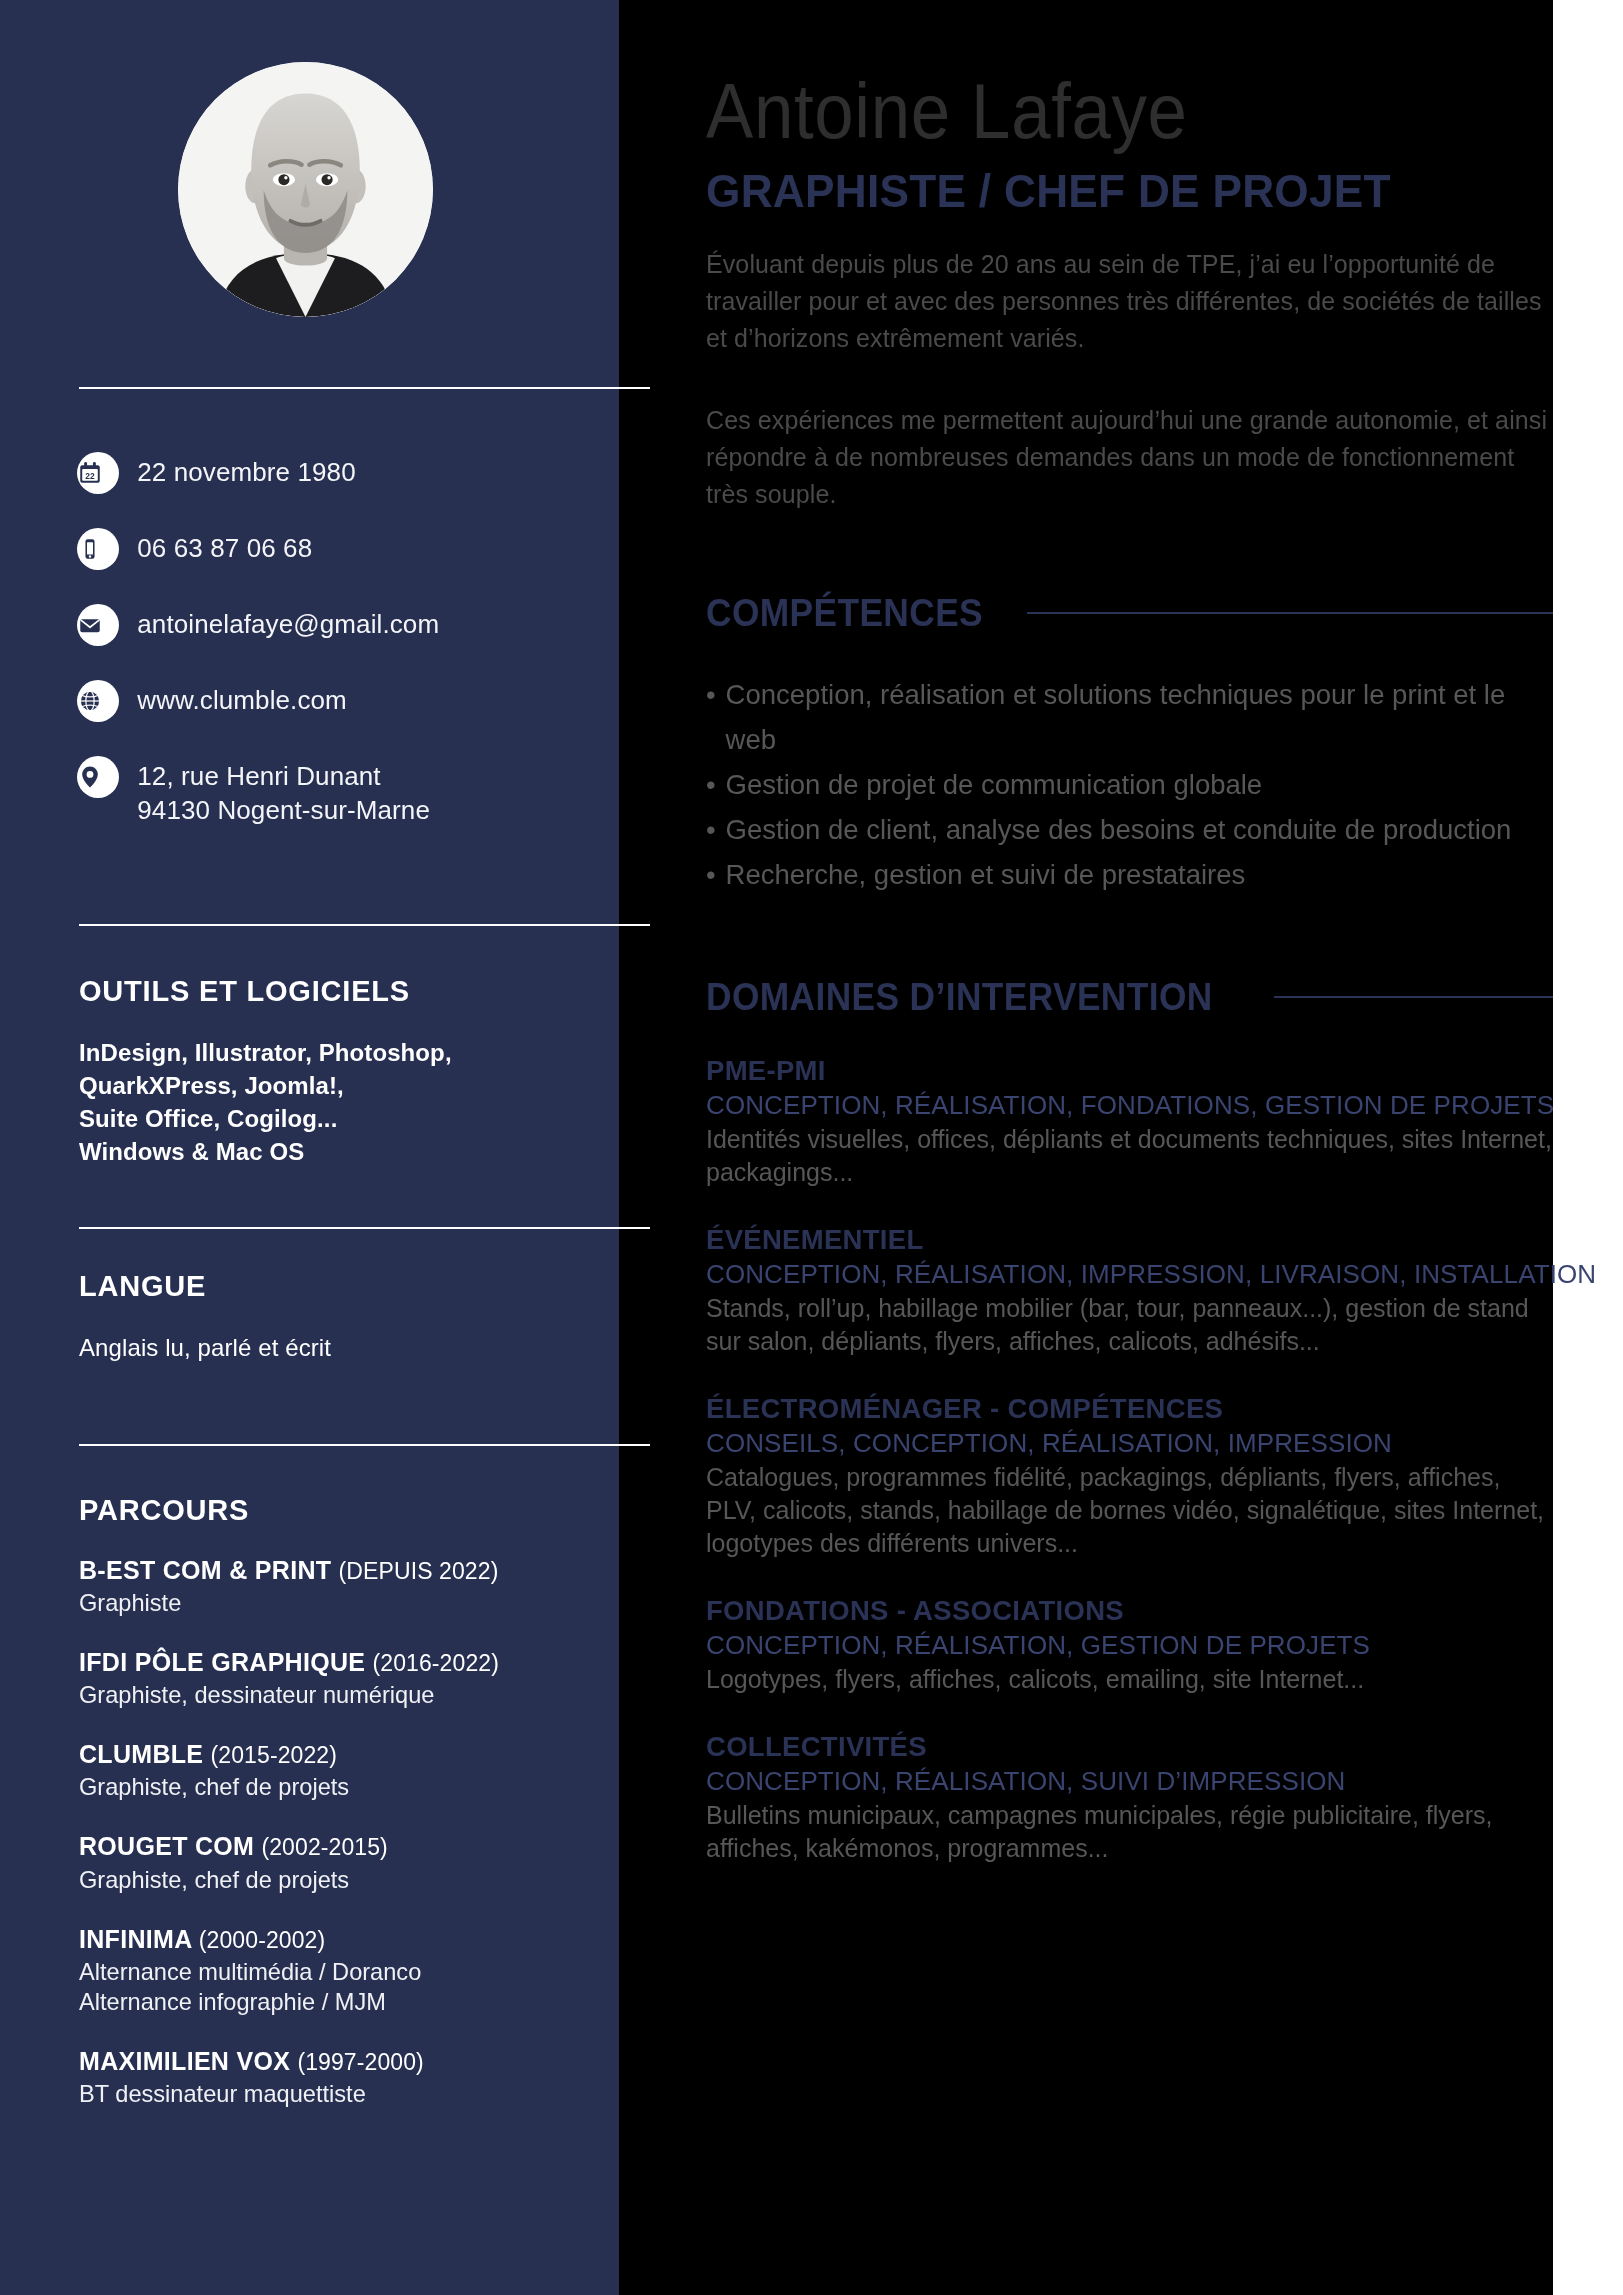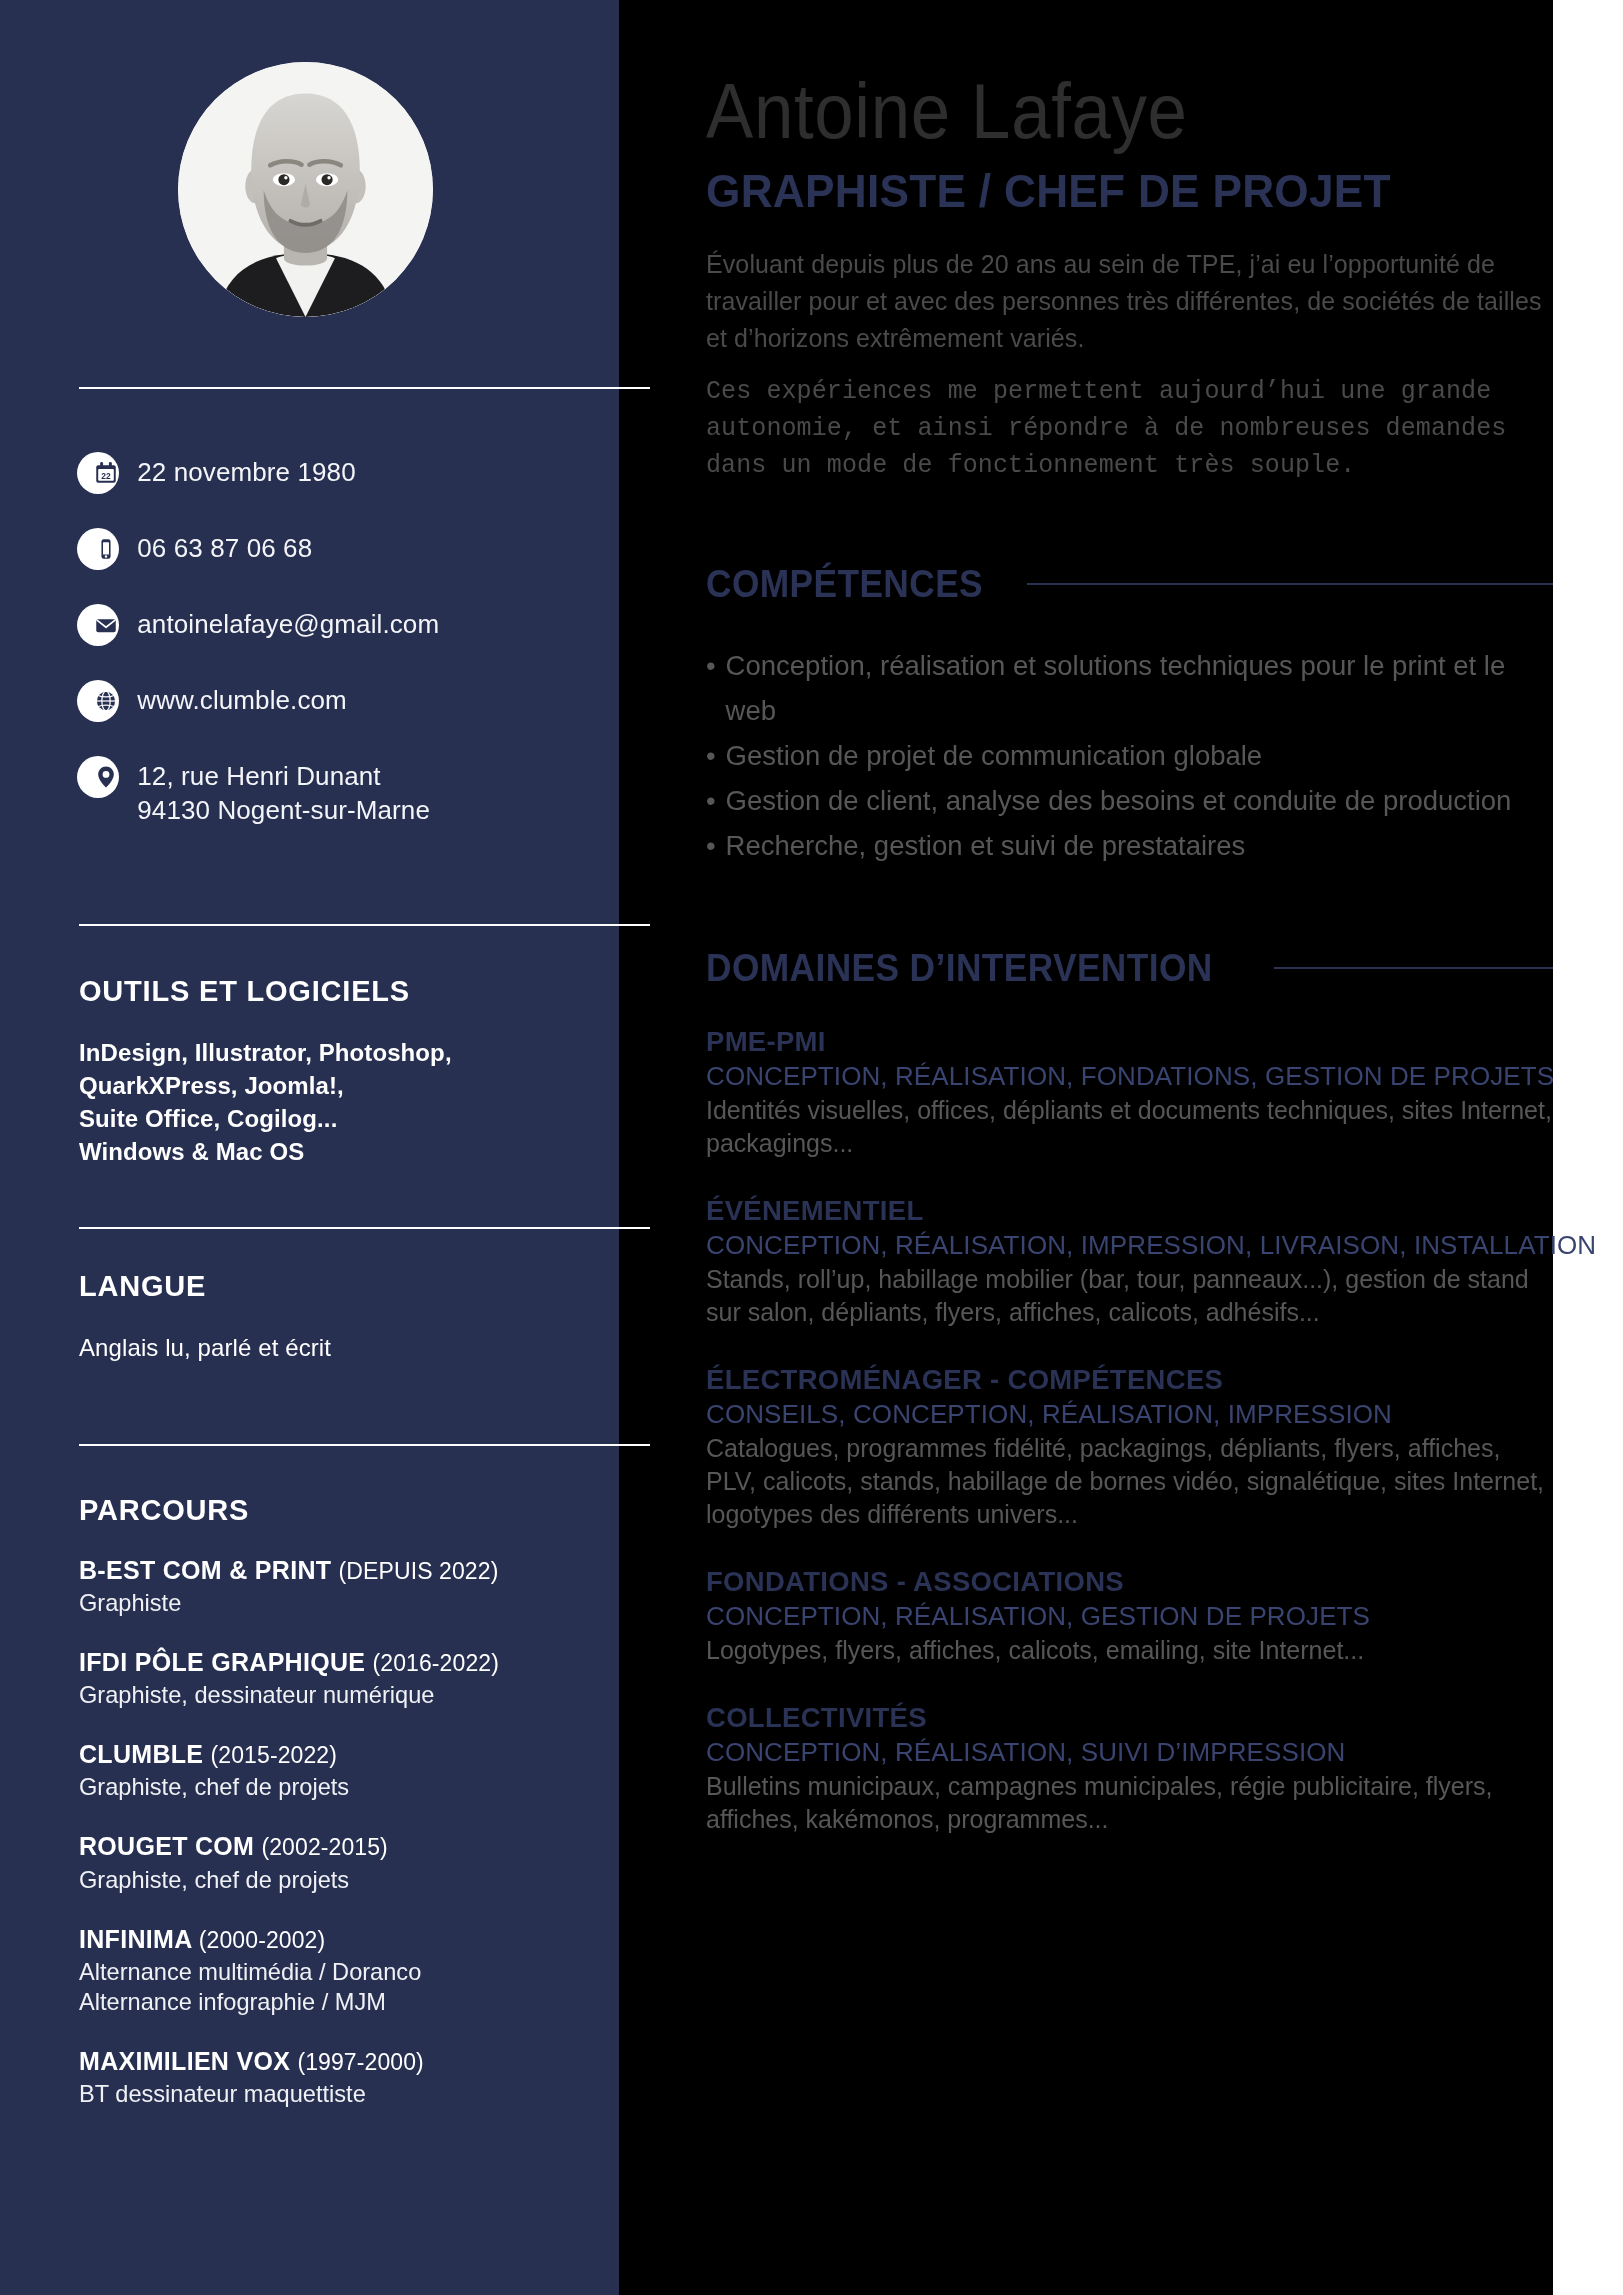--- a/index.html
+++ b/index.html
@@ -16,21 +16,21 @@
        overflow:hidden;background:#f2f2f2;}
   #photo-svg{display:block;width:255px;height:255px;}
 
   
   .side-rule{position:absolute;left:79px;width:571px;height:2px;background:#ffffff;}
 
   
   #contact{position:absolute;left:77px;top:452px;width:537px;}
   .c-row{display:flex;align-items:flex-start;margin-bottom:34px;}
   .c-ico{width:42px;height:42px;border-radius:50%;background:#ffffff;flex:0 0 42px;
-         display:flex;align-items:center;justify-content:flex-end;margin-right:18.3px;}
+         display:flex;align-items:center;justify-content:flex-start;margin-right:18.3px;}
   .c-ico svg{display:block;}
   .c-txt{color:#f4f5f8;font-size:26px;line-height:34px;font-weight:400;padding-top:2.6px;
          letter-spacing:0.1px;}
   .c-txt .l2{display:block;}
 
   
   .s-block{position:absolute;left:79px;width:524px;color:#ffffff;}
   .s-head{font-size:29px;font-weight:700;letter-spacing:0.8px;margin:0 0 27.5px 0;color:#ffffff;}
   .s-body{font-size:24px;line-height:33px;font-weight:600;color:#ffffff;letter-spacing:0.1px;}
   .s-body.reg{font-weight:400;font-size:24px;}
@@ -42,21 +42,21 @@
   .job-role{font-size:23.6px;font-weight:400;color:#f0f1f5;line-height:30px;margin-top:1.3px;}
 
   
   #main{position:absolute;left:706px;top:0;width:847px;}
   #name{font-size:77px;line-height:77px;font-weight:300;color:#2e2e2e;letter-spacing:0.7px;
         margin-top:73px;transform:scaleX(.92);transform-origin:left center;}
   #role{font-size:47px;line-height:50px;font-weight:700;color:#2a3255;letter-spacing:0.3px;
         margin-top:15.7px;transform:scaleX(.94);transform-origin:left center;}
   .intro{font-size:25px;line-height:37px;color:#4a4a4a;font-weight:400;margin-top:30px;
          width:844px;letter-spacing:0.1px;}
-  .intro.second{margin-top:16px;font-family:Liberation Mono, monospace;}
+  .intro.second{margin-top:45px;}
 
   
   .sec{margin-top:63px;position:relative;}
   .sec-head{display:flex;align-items:center;}
   .sec-title{font-size:38px;font-weight:700;color:#2a3255;letter-spacing:0.4px;white-space:nowrap;
              transform:scaleX(.93);transform-origin:left center;}
   .sec-line{height:2px;background:#2a3255;flex:1 1 auto;margin-left:23.6px;}
 
   
   #comp-list{margin-top:37px;}

